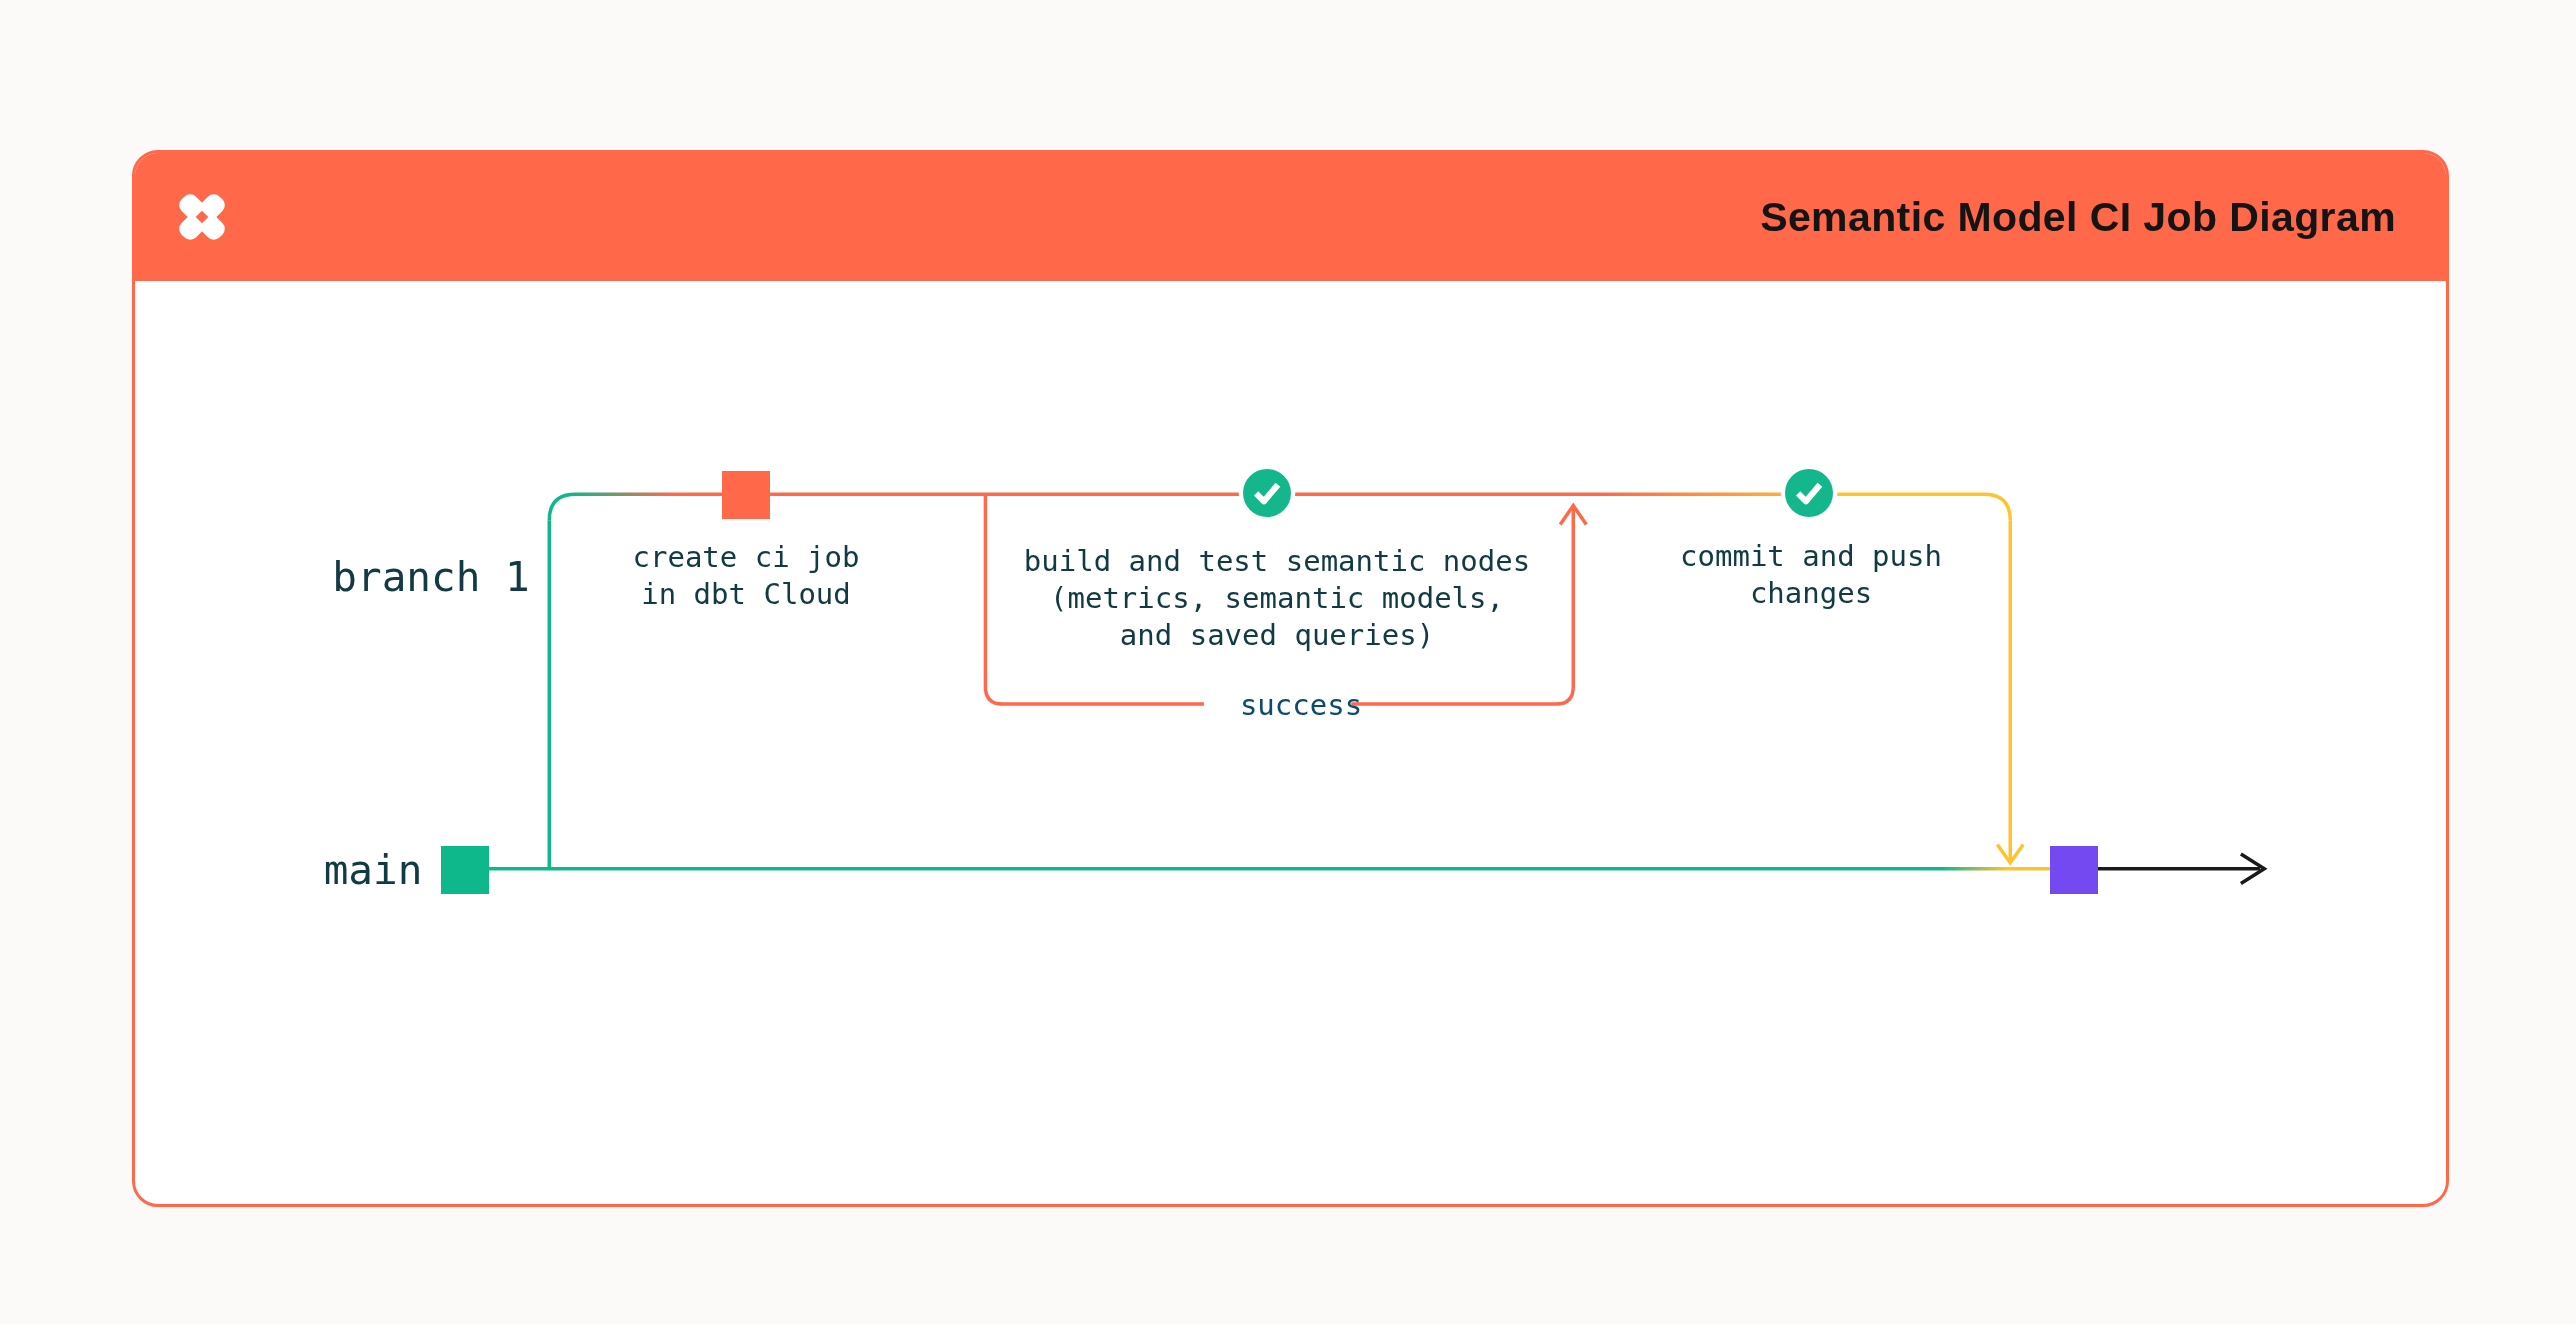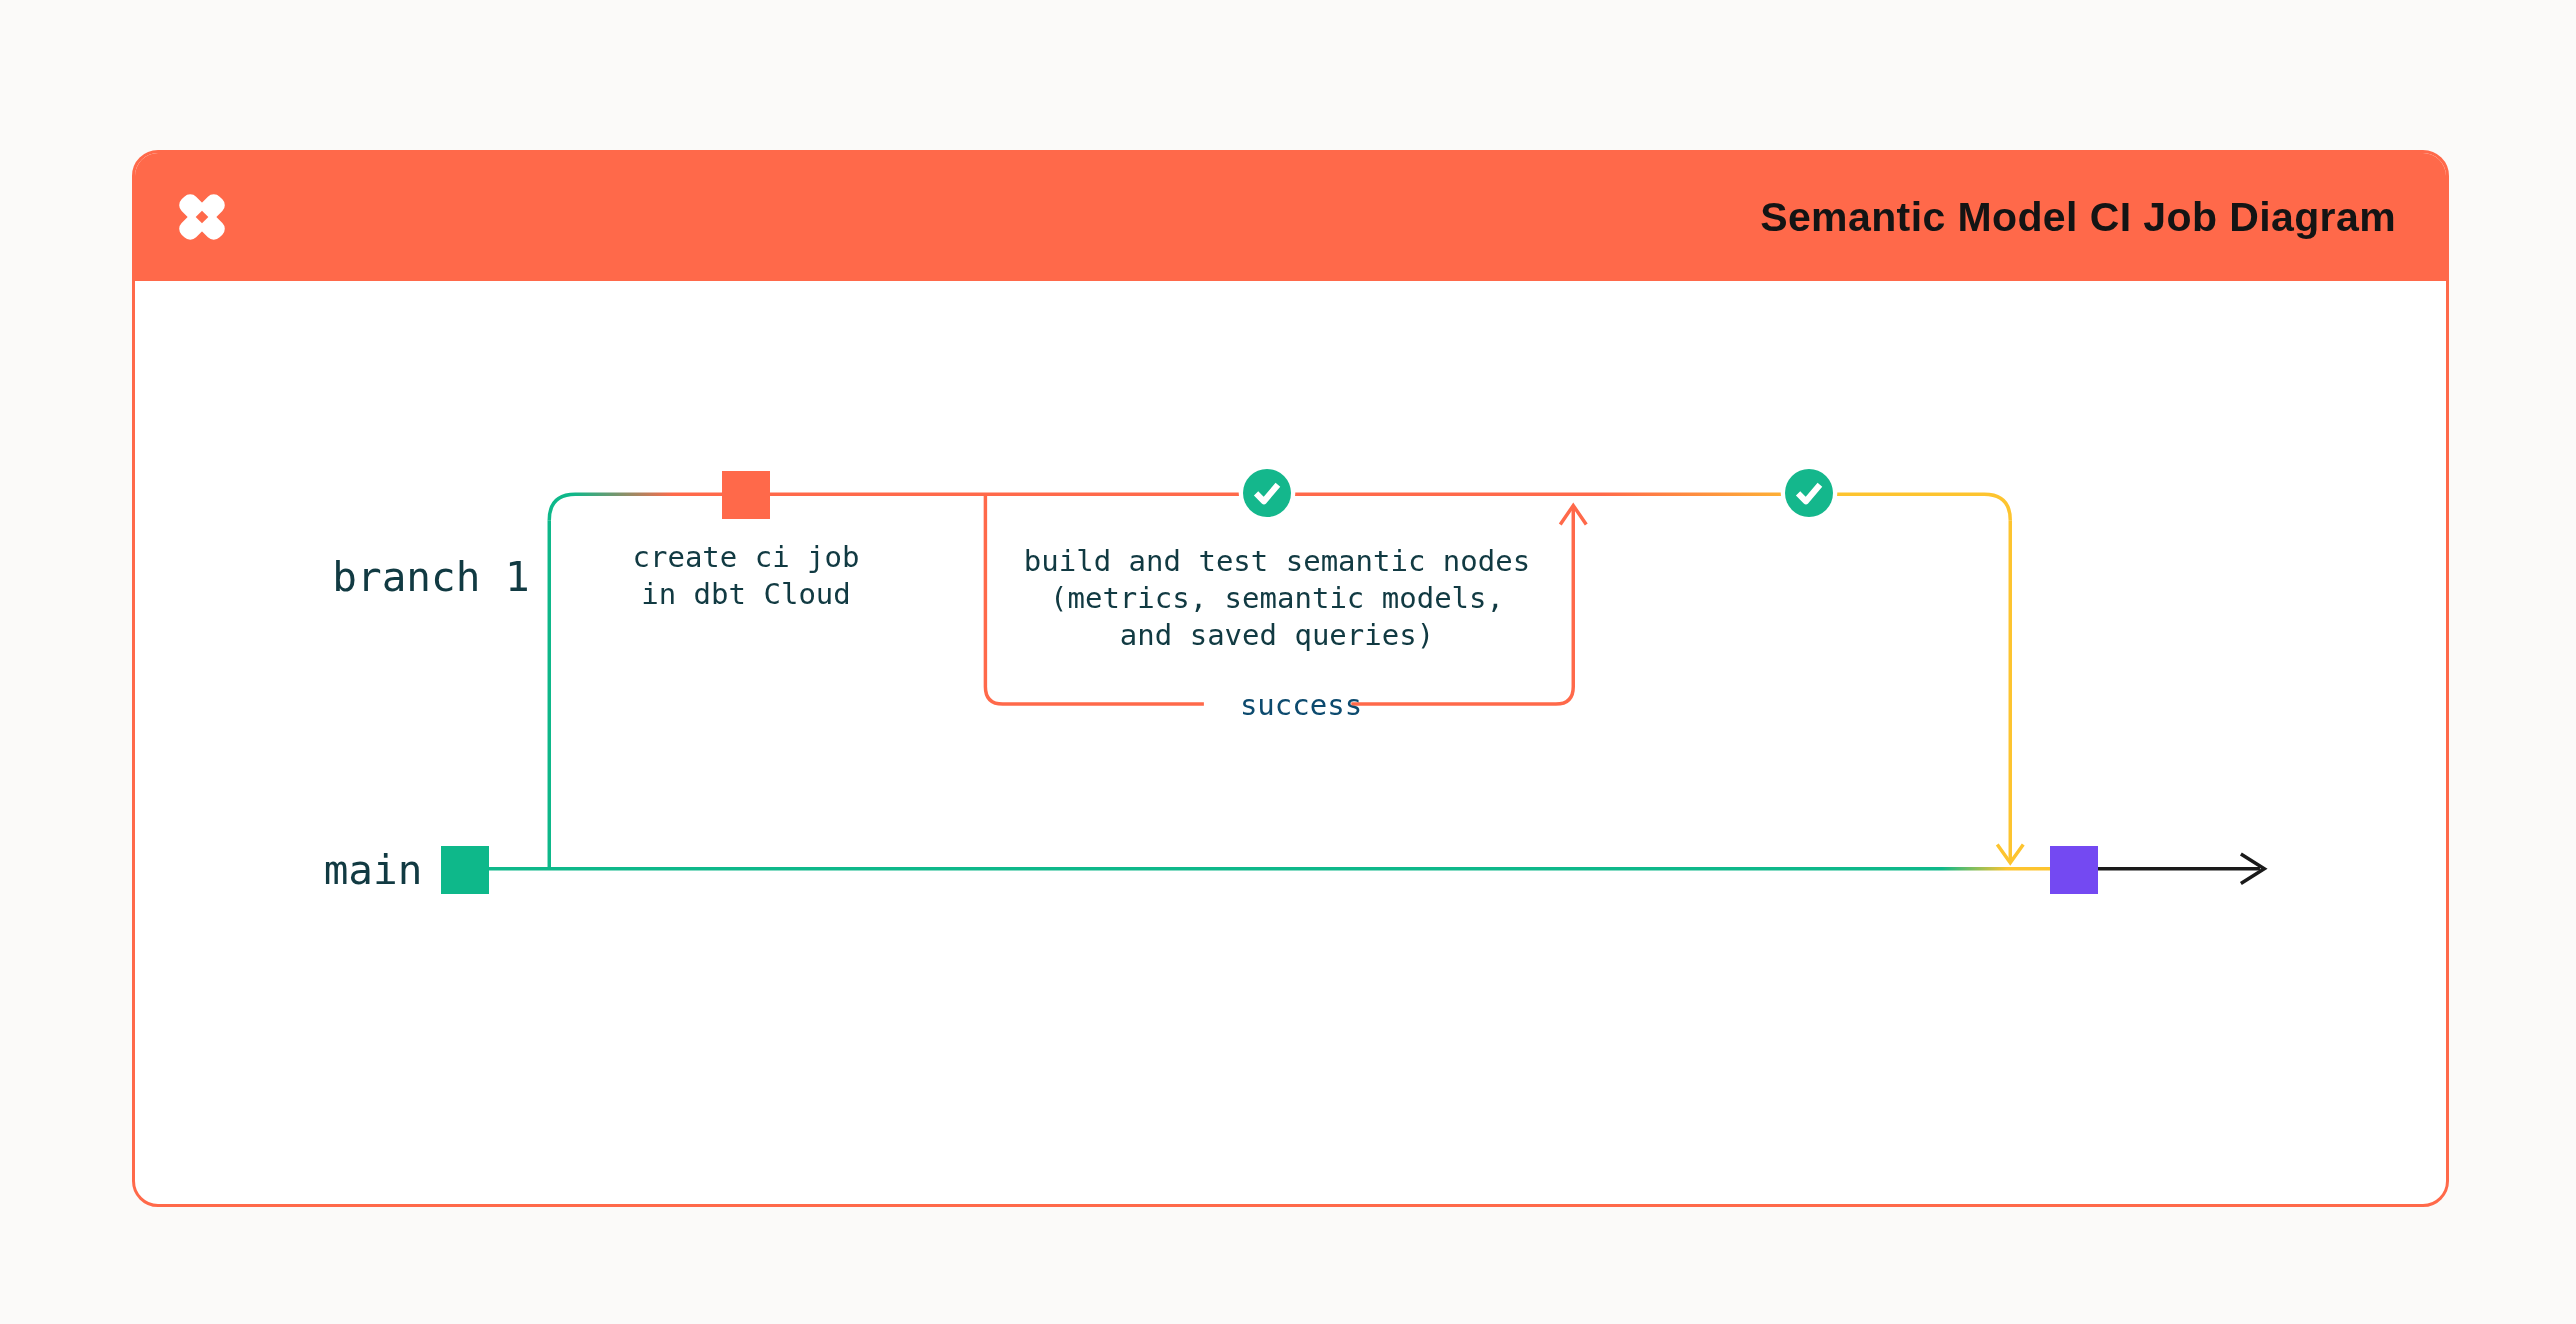--- a/index.html
+++ b/index.html
@@ -172,16 +172,20 @@
   </div>
 
   <div class="label" style="left:1277px; top:598px;">
     <div>build and test semantic nodes</div>
     <div>(metrics, semantic models,</div>
     <div>and saved queries)</div>
   </div>
 
   <div class="label success" style="left:1277px; top:705px;">success</div>
 
+  <div class="label" style="left:1811px; top:575px;">
+    <div>commit and push</div>
+    <div>changes</div>
+  </div>
 
 
 </div>
 
 
 </body></html>

